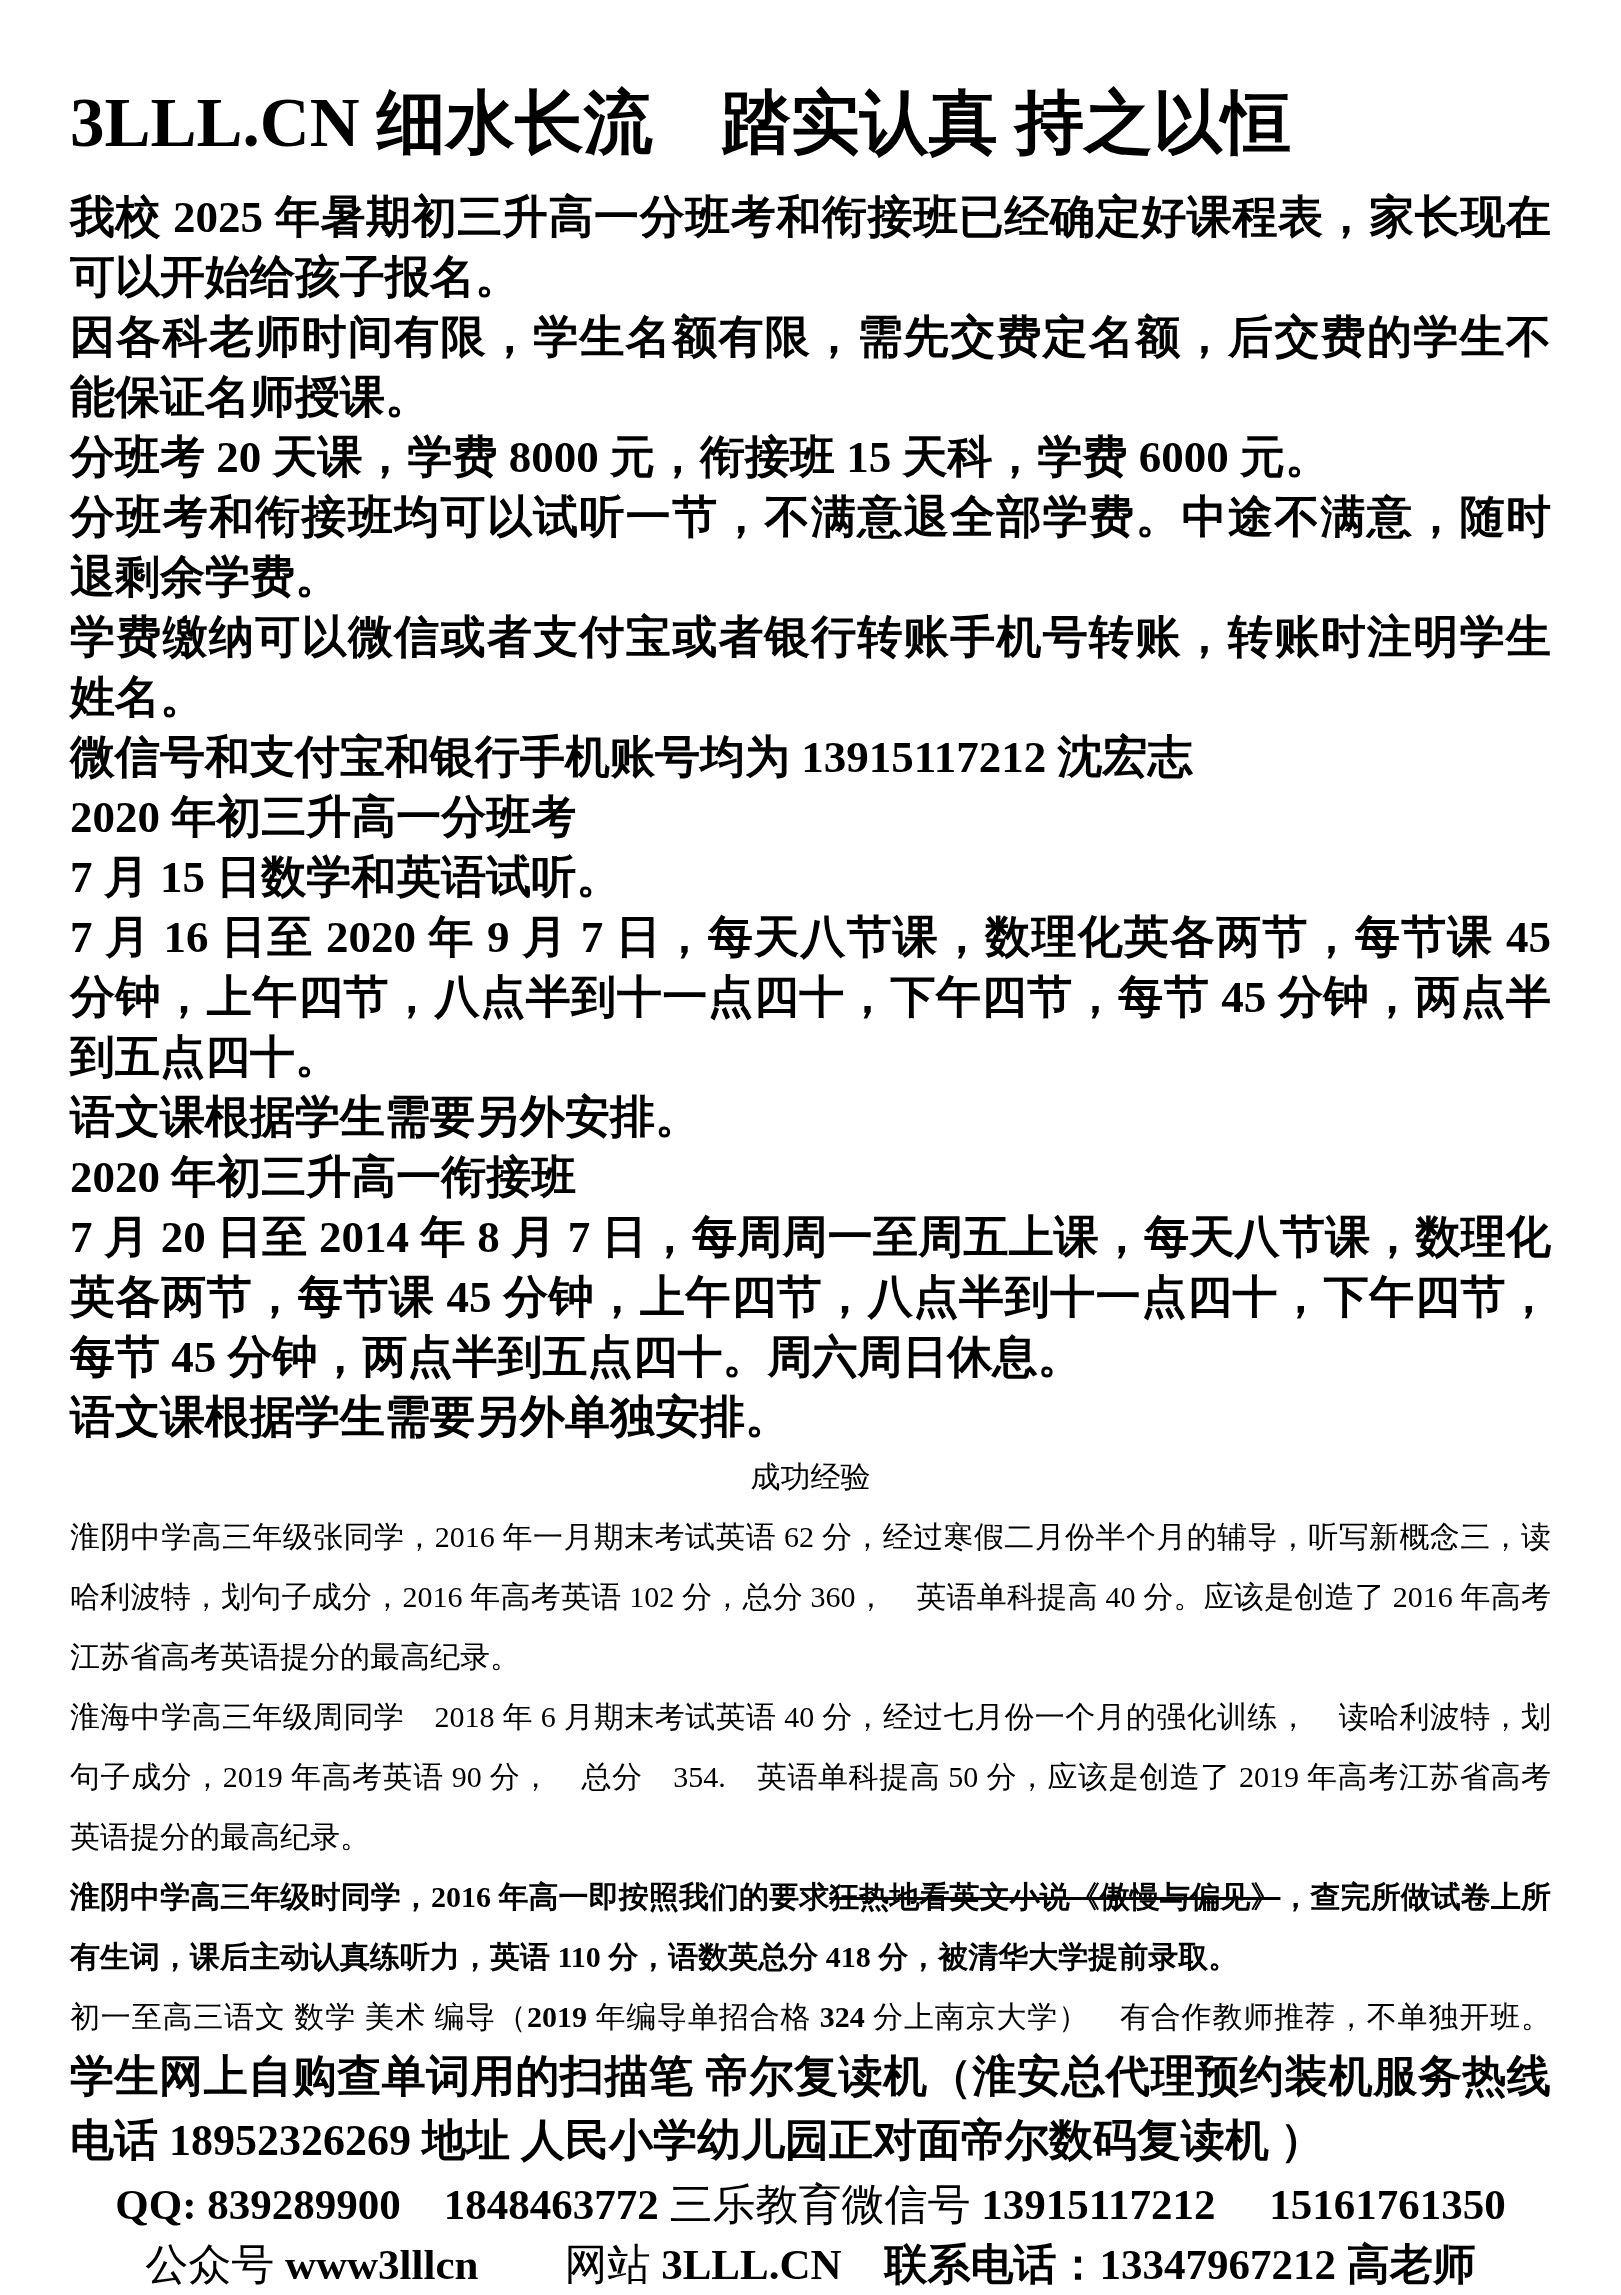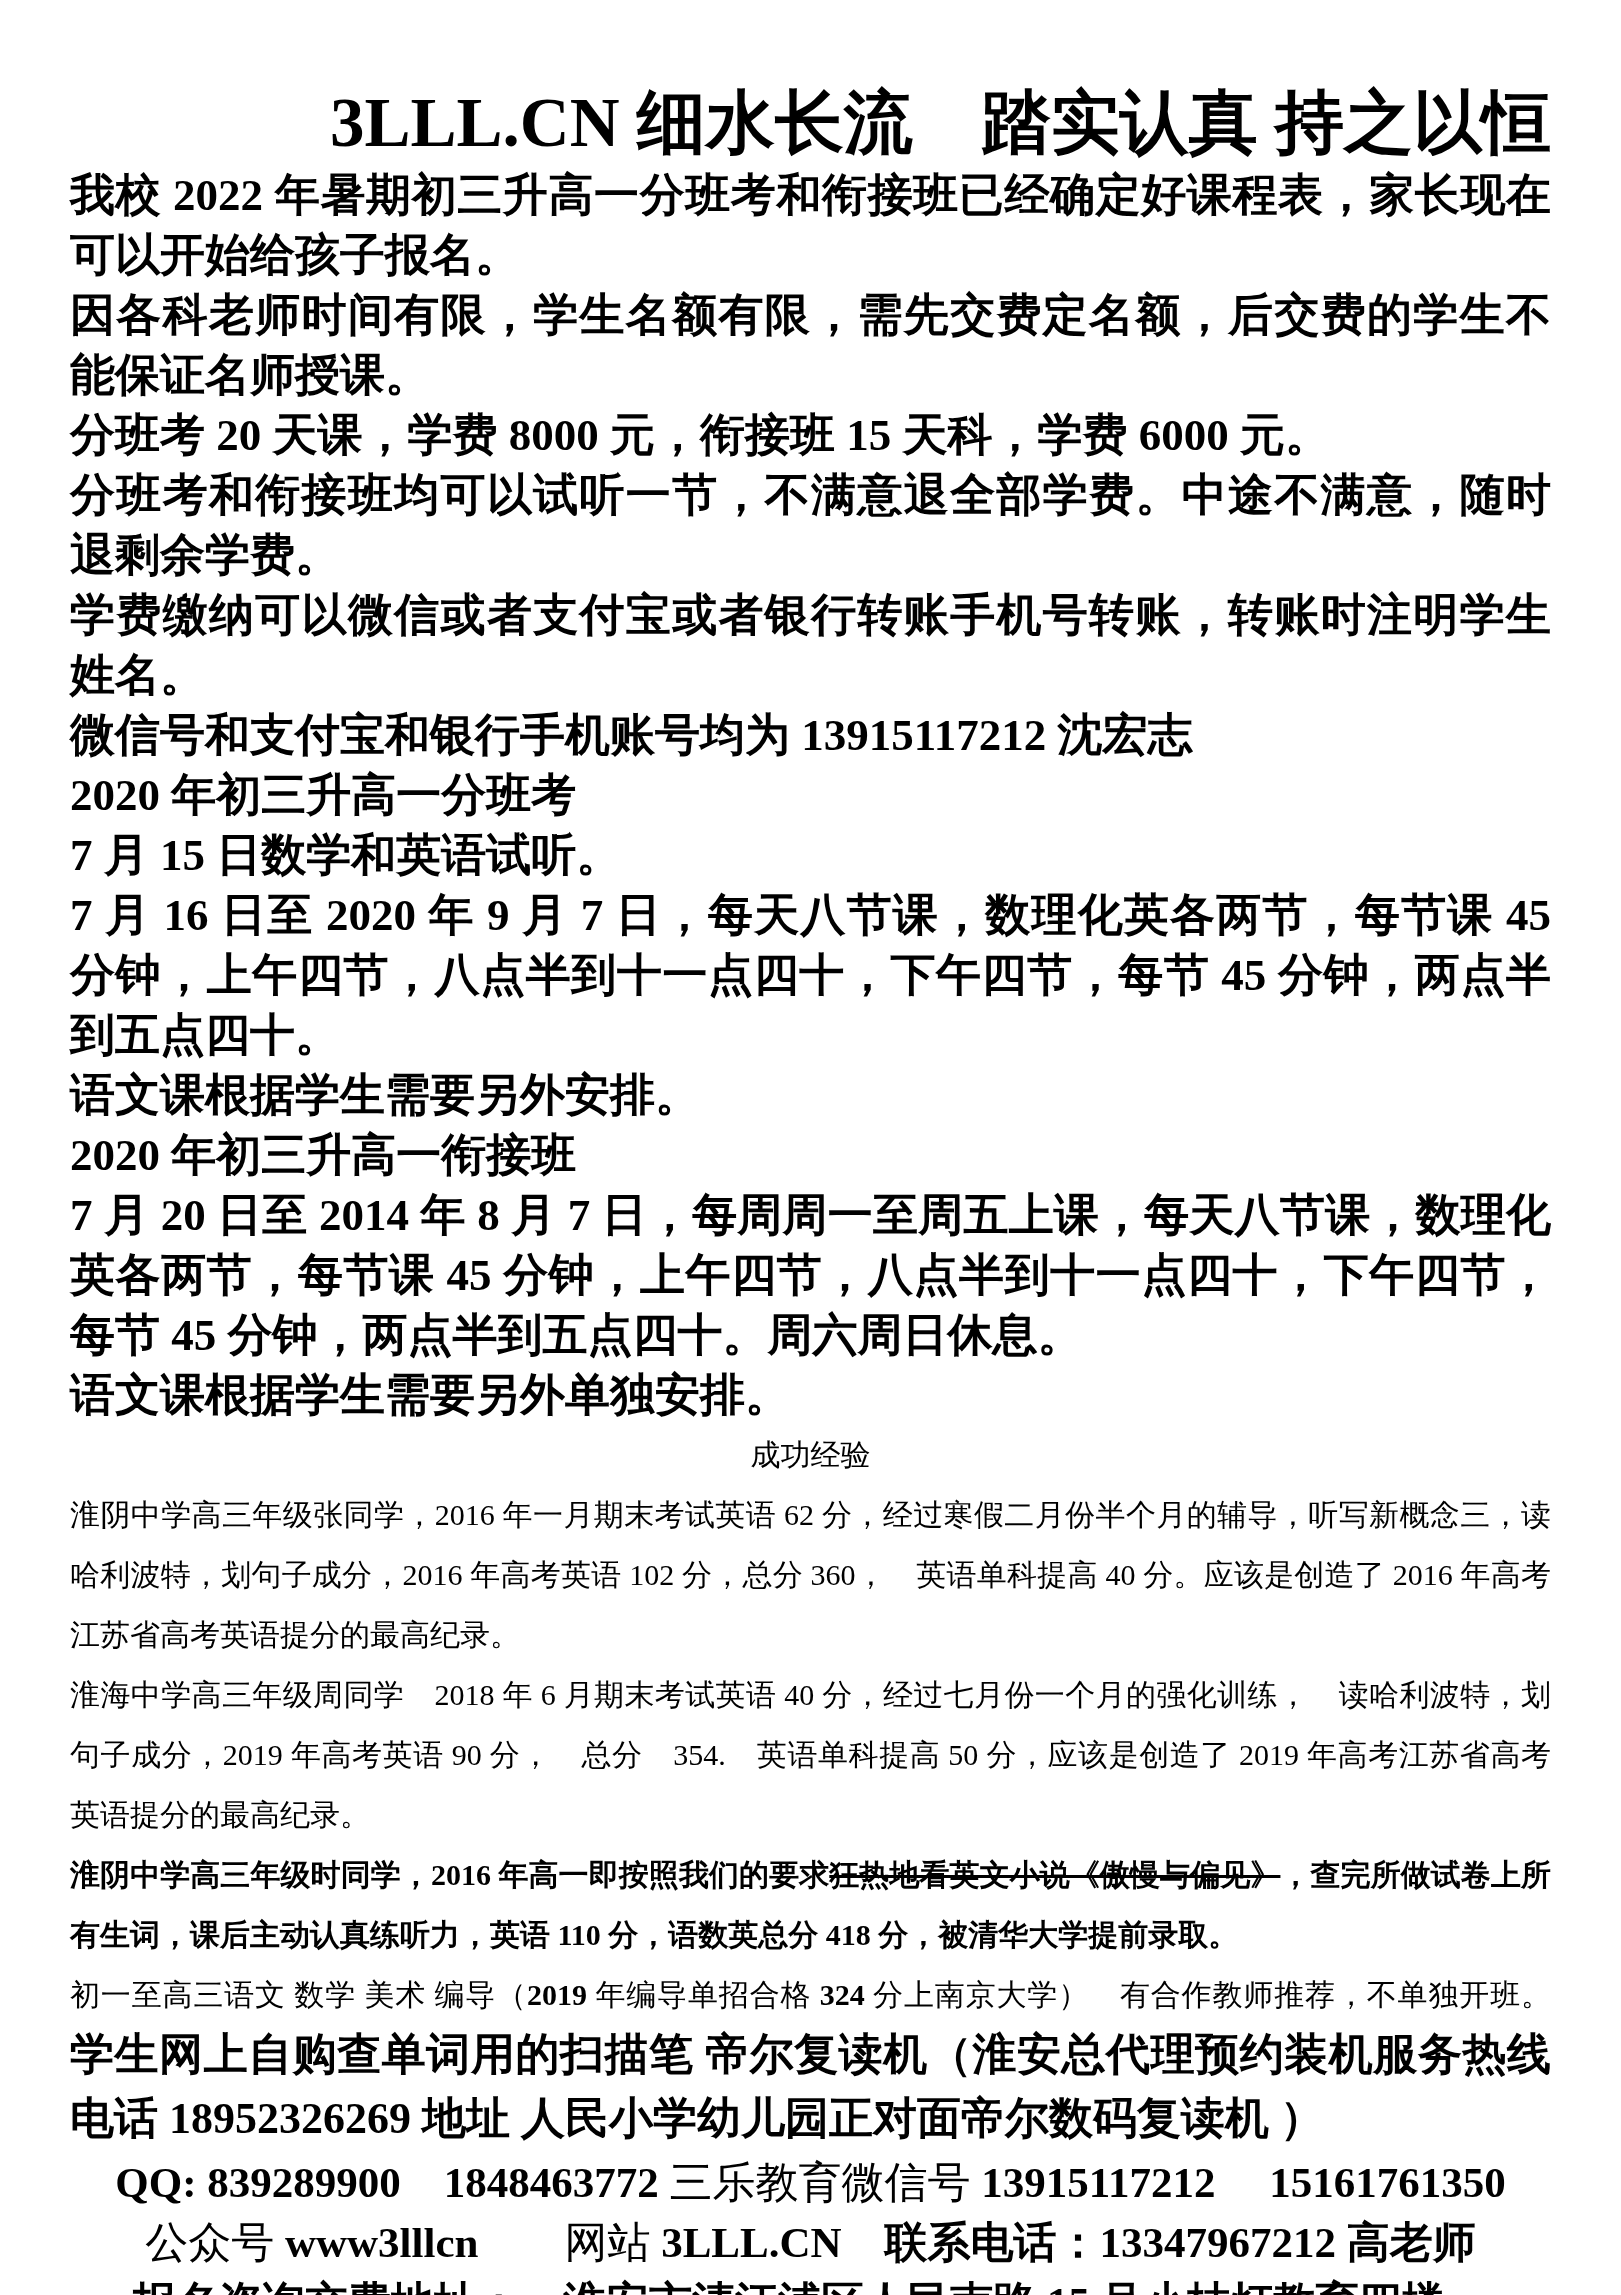--- a/index.html
+++ b/index.html
@@ -8,25 +8,25 @@
     width: 1621px;
     height: 2295px;
     background: #ffffff;
     box-sizing: border-box;
     padding: 81px 70px 0 70px;
     overflow: hidden;
     color: #000000;
     font-family: "Liberation Serif", "DejaVu Serif", serif;
   }
   .doc-title {
-    margin: 0 0 0 0;
+    margin: 0 0 22px 0;
     font-size: 69px;
     line-height: 84px;
     font-weight: bold;
-    text-align: right;
+    text-align: left;
     white-space: nowrap;
   }
   p { margin: 0; }
   .body-text {
     font-size: 45px;
     line-height: 60px;
     font-weight: bold;
     text-align: justify;
   }
   .center-heading {
@@ -63,21 +63,21 @@
   }
   .light { font-weight: normal; }
 </style>
 </head>
 <body>
 
 <div class="page">
 
   <h1 class="doc-title">3LLL.CN 细水长流　踏实认真 持之以恒</h1>
 
-  <p class="body-text">我校 2022 年暑期初三升高一分班考和衔接班已经确定好课程表，家长现在可以开始给孩子报名。</p>
+  <p class="body-text">我校 2025 年暑期初三升高一分班考和衔接班已经确定好课程表，家长现在可以开始给孩子报名。</p>
   <p class="body-text">因各科老师时间有限，学生名额有限，需先交费定名额，后交费的学生不能保证名师授课。</p>
   <p class="body-text">分班考 20 天课，学费 8000 元，衔接班 15 天科，学费 6000 元。</p>
   <p class="body-text">分班考和衔接班均可以试听一节，不满意退全部学费。中途不满意，随时退剩余学费。</p>
   <p class="body-text">学费缴纳可以微信或者支付宝或者银行转账手机号转账，转账时注明学生姓名。</p>
   <p class="body-text">微信号和支付宝和银行手机账号均为 13915117212 沈宏志</p>
 
   <p class="center-heading">2020 年初三升高一分班考</p>
   <p class="body-text">7 月 15 日数学和英语试听。</p>
   <p class="body-text">7 月 16 日至 2020 年 9 月 7 日，每天八节课，数理化英各两节，每节课 45 分钟，上午四节，八点半到十一点四十，下午四节，每节 45 分钟，两点半到五点四十。</p>
   <p class="body-text">语文课根据学生需要另外安排。</p>

